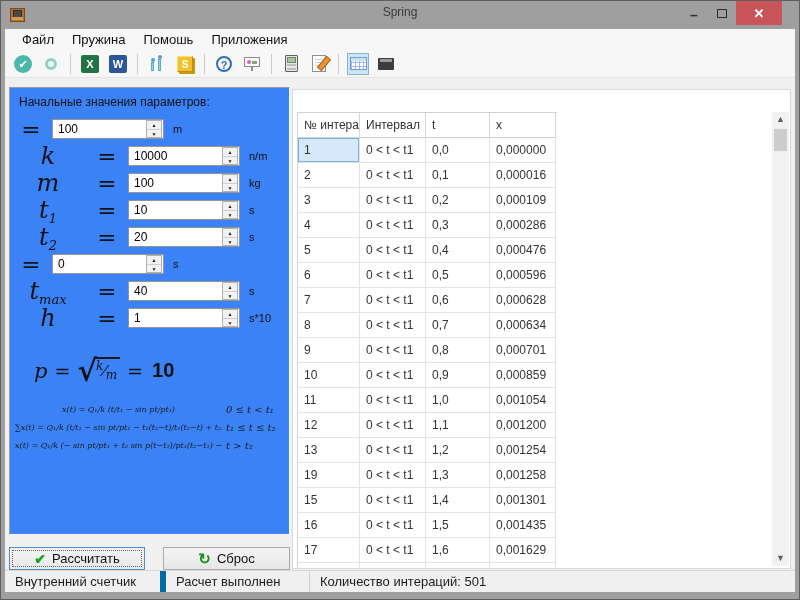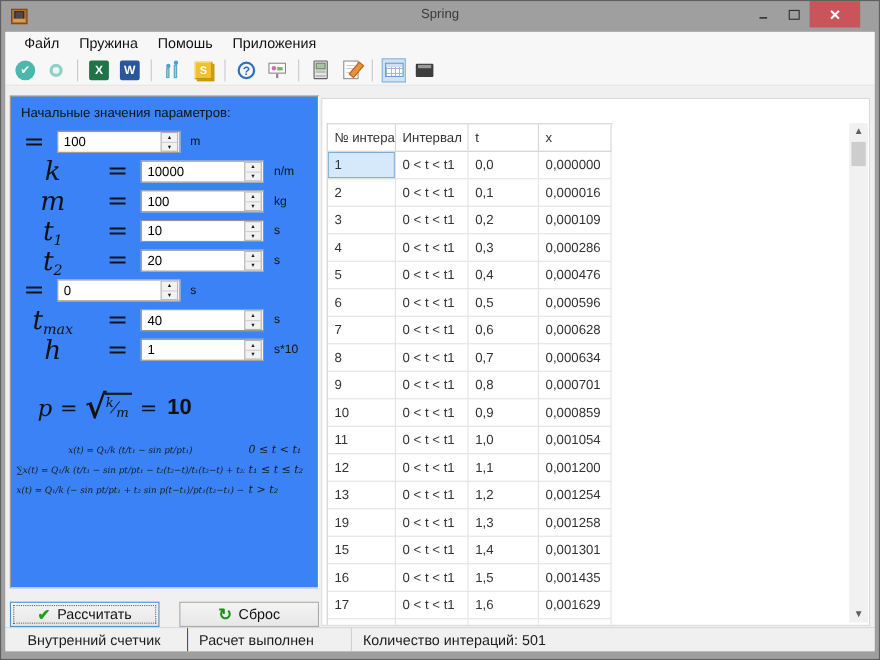--- a/index.html
+++ b/index.html
@@ -113,22 +113,22 @@
 
   .scrollbar{position:absolute;right:1px;top:22px;bottom:2px;width:17px;background:#f1f1f1;}
   .sc-arrow{position:absolute;left:0;width:17px;height:15px;text-align:center;font-size:9px;color:#5f5f5f;line-height:15px;}
   .sc-up{top:0;}
   .sc-down{bottom:0;}
   .sc-thumb{position:absolute;left:2px;top:17px;width:13px;height:22px;background:#cdcdcd;}
 
   
   .statusbar{height:22px;background:#f0f0f0;border-top:1px solid #d8d8d8;display:flex;align-items:center;font-size:13px;color:#1c1c1c;}
   .st{padding-left:10px;height:100%;display:flex;align-items:center;}
-  .st1{width:155px;margin-left:10px;}
-  .st2{width:149px;border-left:1px solid #0369a1;}
+  .st1{width:155px;}
+  .st2{width:149px;border-left:6px solid #0369a1;}
   .st3{flex:1;border-left:1px solid #d0d0d0;}
 </style>
 </head>
 <body>
 
 <div class="window">
 
   <div class="titlebar">
     <div class="app-icon"></div>
     <div class="win-title">Spring</div>

